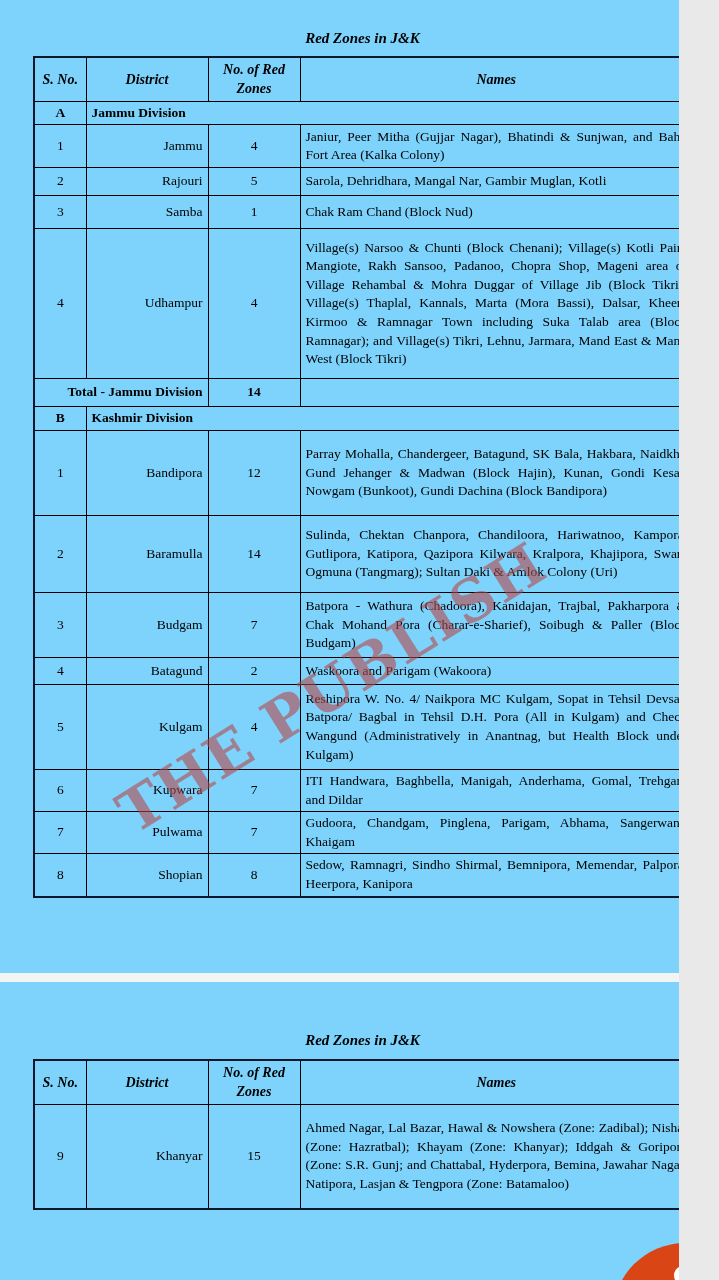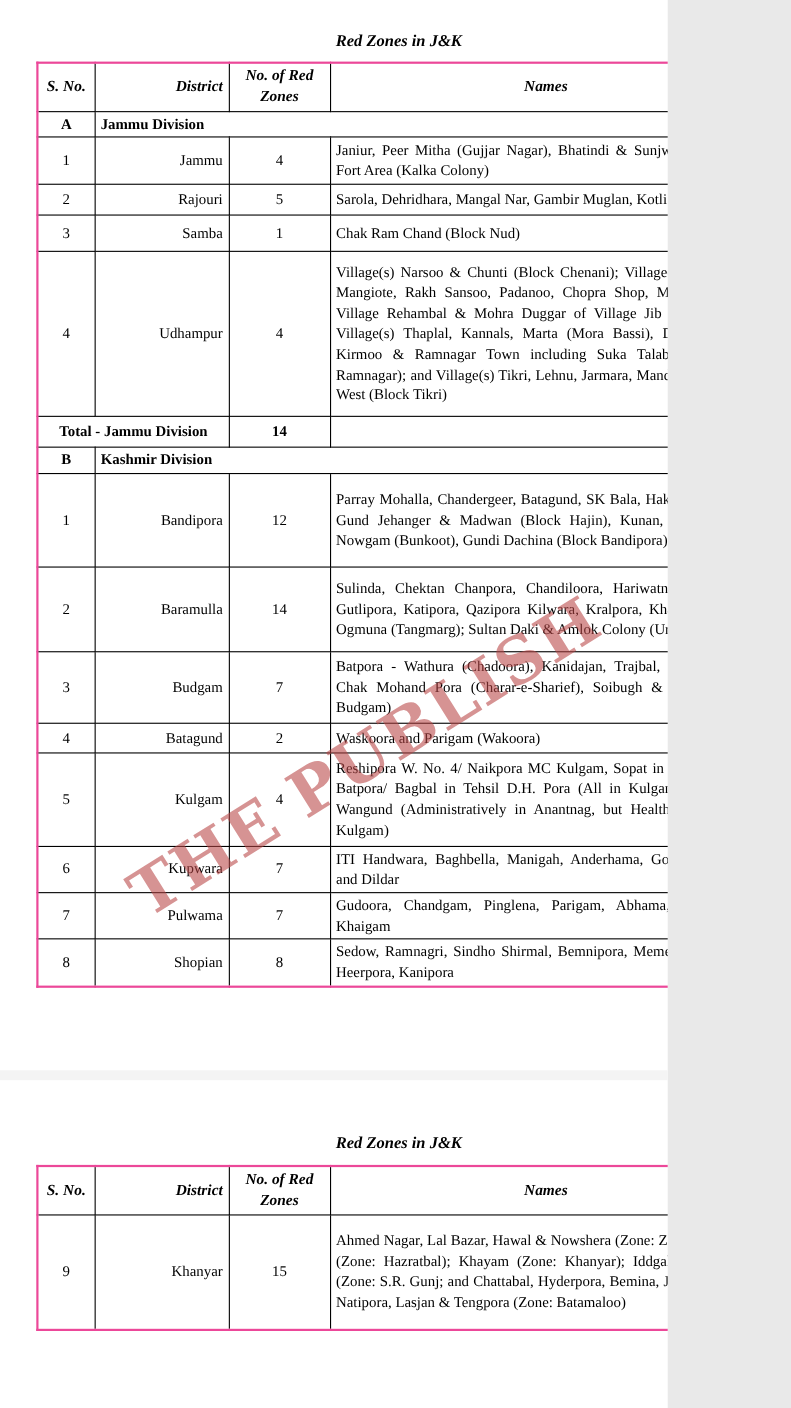--- a/index.html
+++ b/index.html
@@ -1,66 +1,66 @@
 <!DOCTYPE html>
 <html><head>
 <meta charset="utf-8">
 <style>
   * { box-sizing: border-box; }
   html, body { margin: 0; padding: 0; background: #e9e9e9; }
   .screen {
     position: relative;
-    width: 607px; height: 1280px;
-    background: #ffffff;
+    width: 679px; height: 1280px;
+    background: #7dd3fc;
     overflow: hidden;
     font-family: "Liberation Serif", serif;
     color: #000;
   }
   .doc-title {
     position: absolute;
     left: 33px; width: 659px;
     text-align: center;
     font-weight: bold;
     font-style: italic;
     font-size: 15px;
   }
   #title1 { top: 30px; }
   #title2 { top: 1032px; }
 
   table.rz {
     position: absolute;
     left: 33px; width: 659px;
     border-collapse: collapse;
     table-layout: fixed;
-    border: 2px solid #ec4899;
+    border: 2px solid #0f172a;
   }
   #table1 { top: 56px; }
   #table2 { top: 1059px; }
 
   .rz th, .rz td {
     border: 1px solid #000;
     padding: 2px 5px;
     vertical-align: middle;
     font-size: 13.5px;
     line-height: 1.38;
     overflow: hidden;
   }
   .rz th {
     font-weight: bold;
     font-style: italic;
     font-size: 14px;
     text-align: center;
   }
-  .rz th.left { text-align: right; }
+  .rz th.left { text-align: center; }
   .c  { text-align: center; }
   .names { text-align: justify; }
   .district { text-align: right; }
   .section-label { font-weight: bold; font-size: 14.5px; font-style: normal; }
   .section-sno   { font-weight: bold; text-align: center; }
-  .total-label   { font-weight: bold; text-align: center; font-size: 14.5px; }
+  .total-label   { font-weight: bold; text-align: right; font-size: 14.5px; }
   .b { font-weight: bold; }
 
   .watermark {
     position: absolute;
     left: 332px; top: 688px;
     transform: translate(-50%,-50%) rotate(-32deg);
     font-family: "DejaVu Serif", serif;
     font-weight: bold;
     font-size: 58px;
     letter-spacing: 2px;

